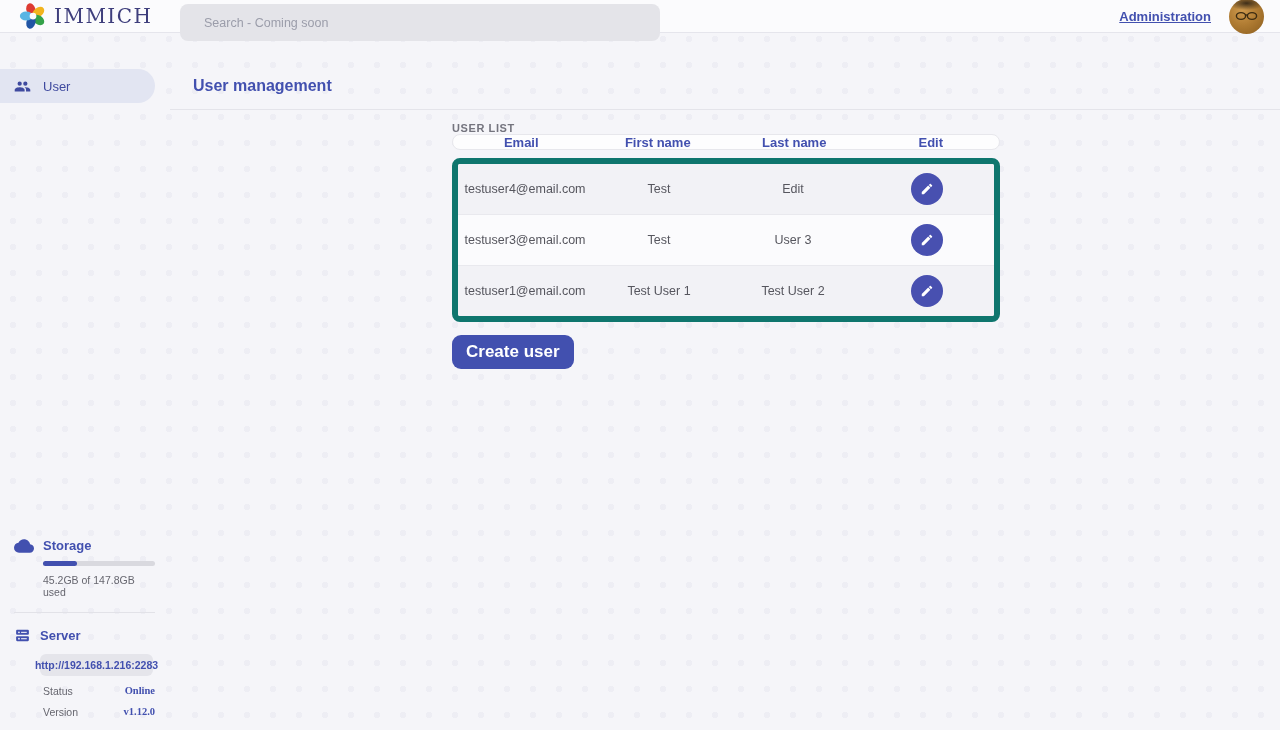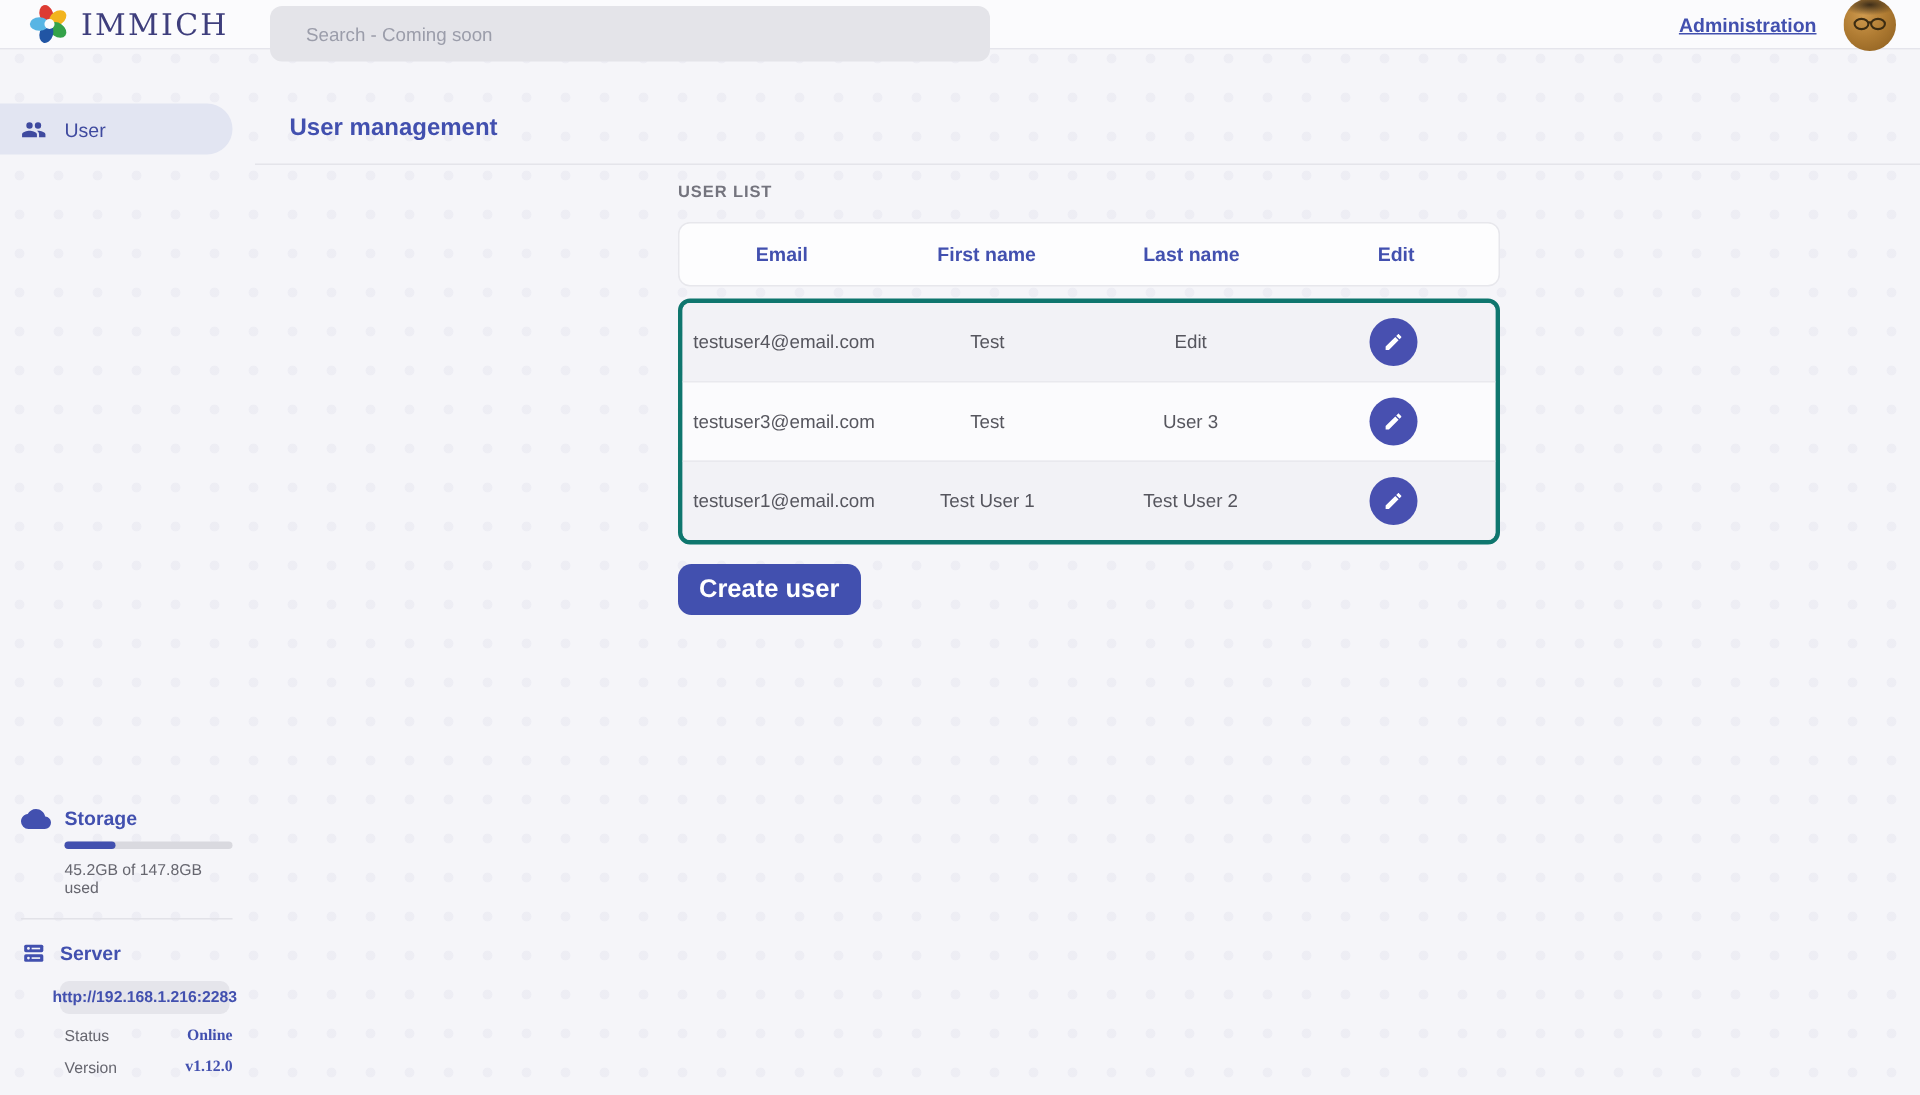--- a/index.html
+++ b/index.html
@@ -84,28 +84,28 @@
   .main { position:absolute; top:47px; left:170px; right:0; bottom:0; }
   .page-title {
     padding:30px 0 0 23px; font-size:16px; font-weight:bold; color:#4250af;
   }
   .title-divider { margin-top:14px; border:none; border-top:1px solid #e4e4ea; width:100%; }
   .content { padding:12px 0 0 282px; }
   .section-label {
     font-size:11px; font-weight:bold; color:#74747e; letter-spacing:0.6px;
   }
   .table-head {
-    margin-top:14px; width:548px; height:43px;
+    width:548px; height:16px;
     background:#fdfdfe; border:1px solid #e7e7ec; border-radius:8px;
     display:grid; grid-template-columns:repeat(4,1fr); align-items:center;
   }
   .th { text-align:center; font-size:13px; font-weight:600; color:#4250af; }
   .table-body {
     margin-top:8px; width:548px; height:164px; border-radius:8px; overflow:hidden;
-    border:3px solid #0f766e; display:flex; flex-direction:column;
+    border:6px solid #0f766e; display:flex; flex-direction:column;
   }
   .row {
     flex:1; display:grid; grid-template-columns:repeat(4,1fr); align-items:center;
   }
   .row:nth-child(odd) { background:#f2f2f6; }
   .row:nth-child(even) { background:#fbfbfd; }
   .row + .row { border-top:1px solid #e9e9ee; }
   .td { text-align:center; font-size:12.5px; color:#56565e; }
   .td-edit { display:flex; justify-content:center; }
   .edit-btn {

